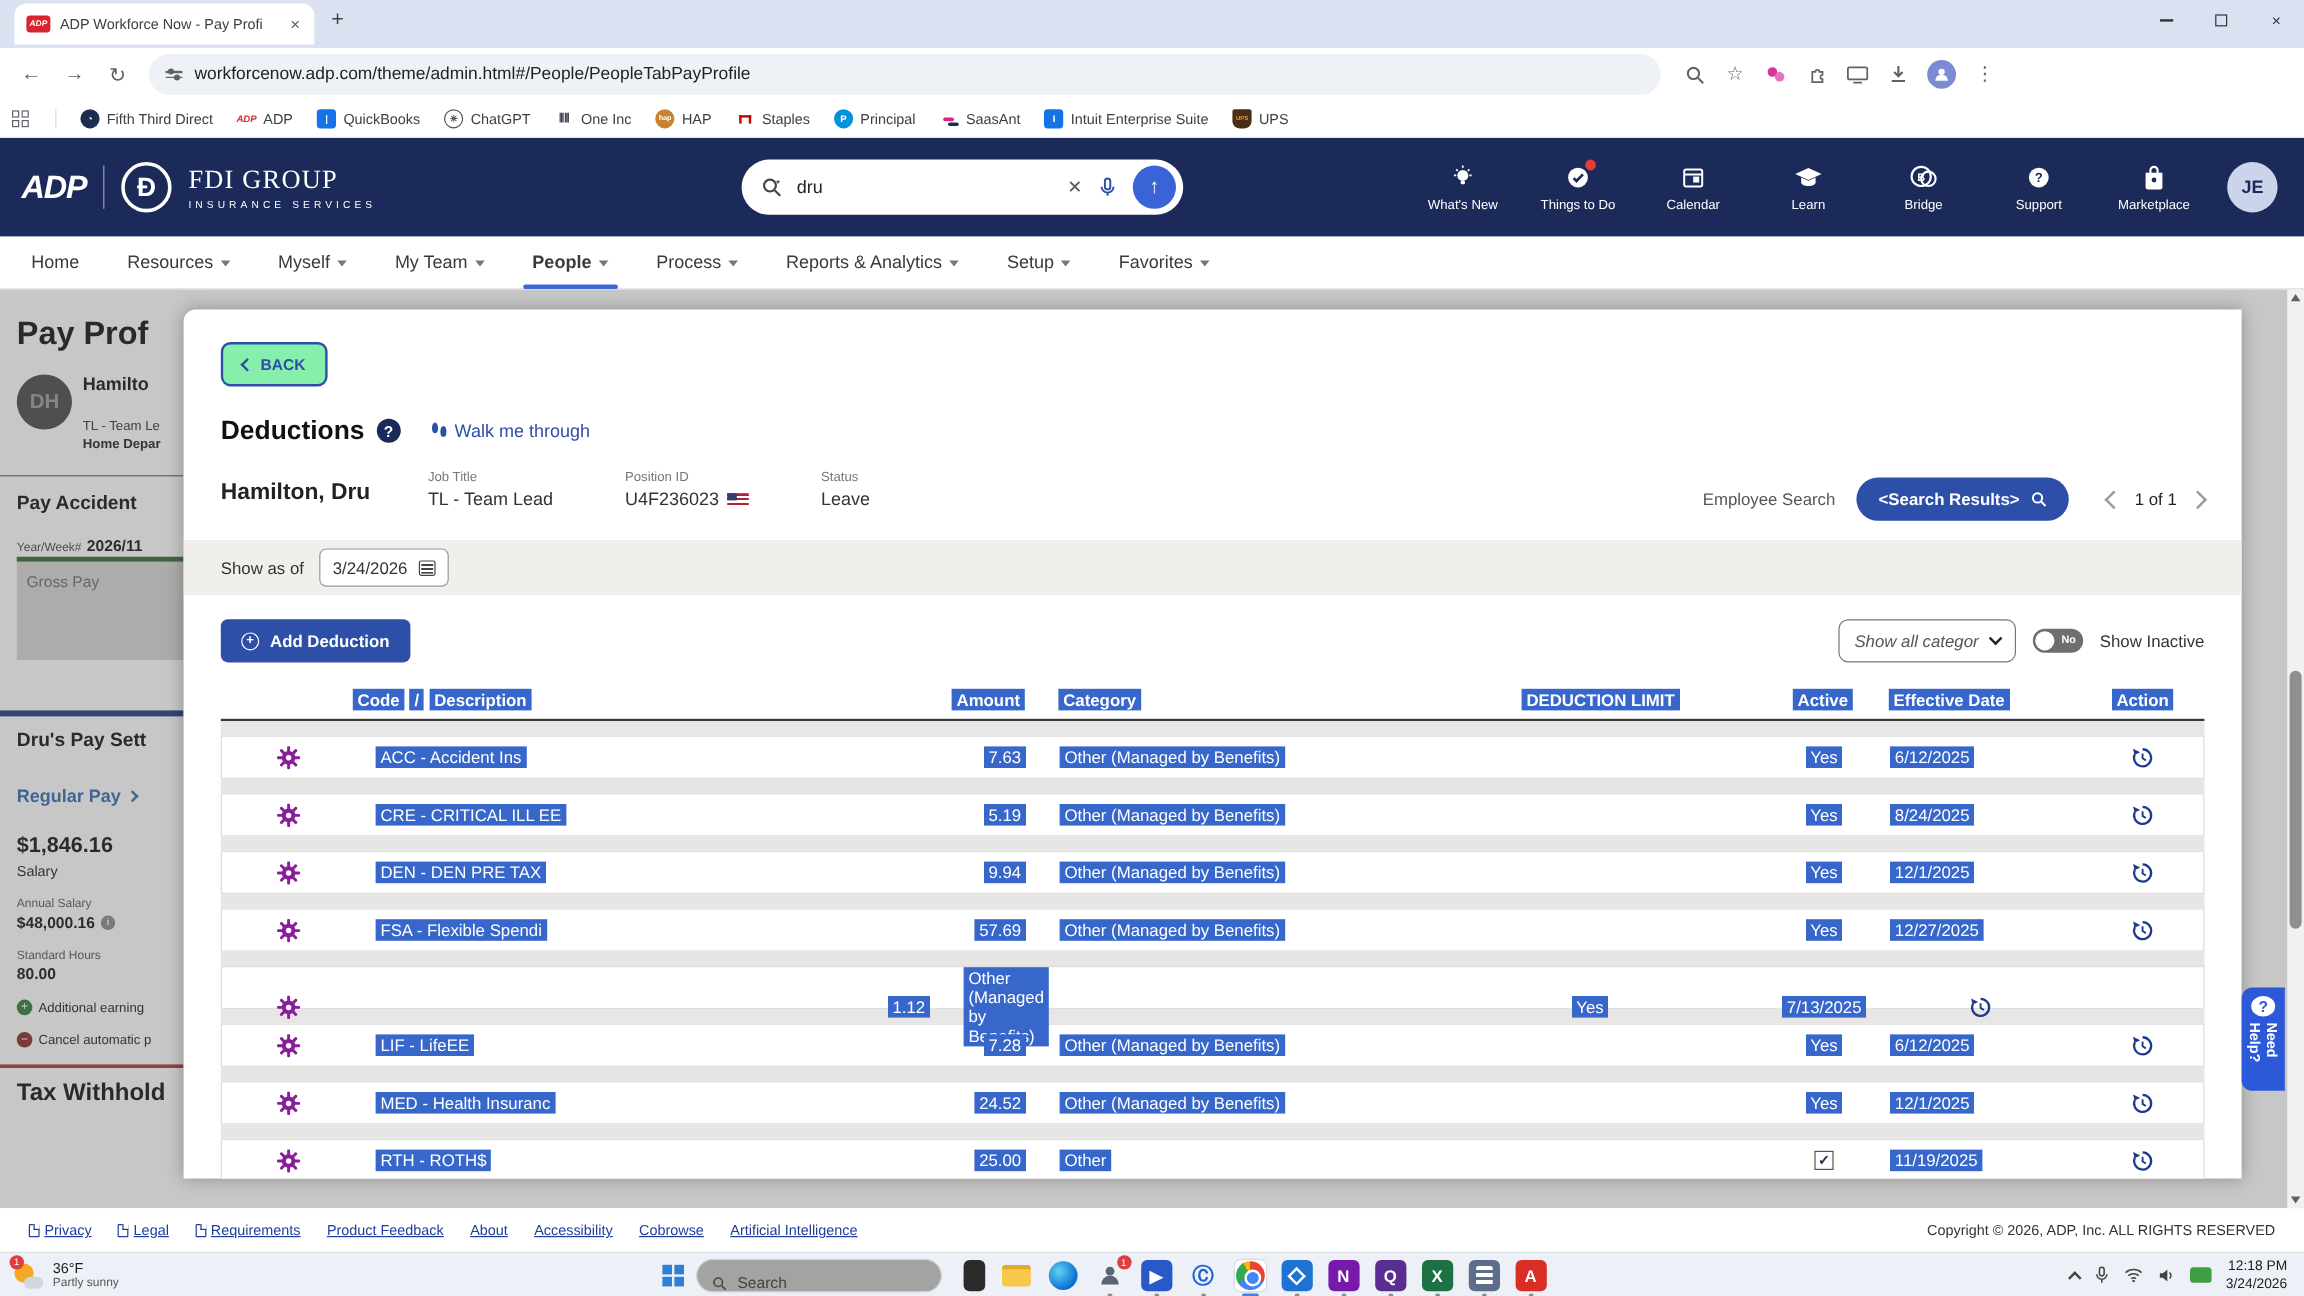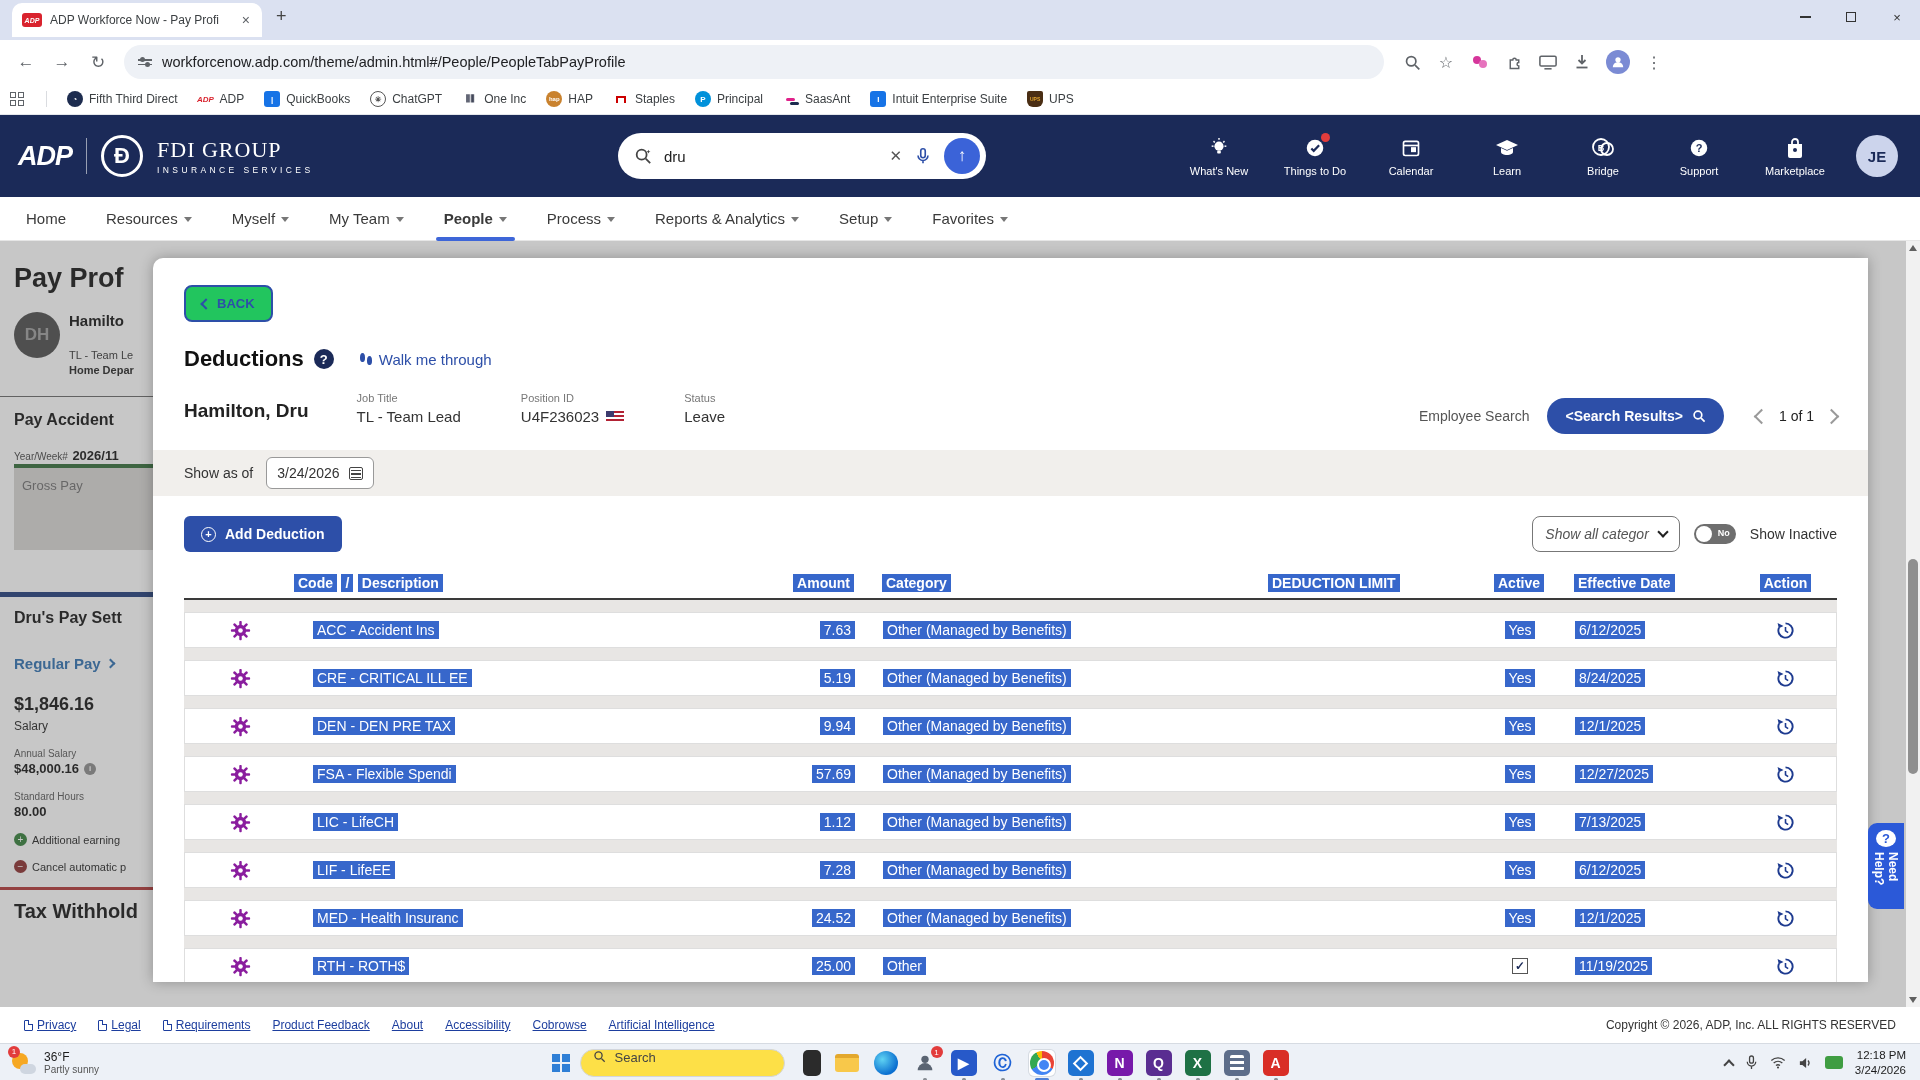--- a/index.html
+++ b/index.html
@@ -110,21 +110,21 @@
   .pluscirc { width:13px; height:13px; border-radius:50%; background:#2f7d36; color:#fff; font-size:10px;
               display:inline-flex; align-items:center; justify-content:center; flex:0 0 auto; }
   .minuscirc { width:13px; height:13px; border-radius:50%; background:#8a2b2b; color:#fff; font-size:10px;
                display:inline-flex; align-items:center; justify-content:center; flex:0 0 auto; }
   .redline { margin:14px 0 0 -14px; height:3px; background:#b23434; }
   .taxtitle { margin-top:10px; font-size:20px; font-weight:bold; color:#111; white-space:nowrap; }
 
   .panel { position:absolute; left:153px; top:17px; width:1715px; height:724px; background:#fff; z-index:10;
            border-radius:10px 0 0 0; box-shadow:0 0 14px rgba(0,0,0,.28); overflow:hidden; }
   .back-btn { display:inline-flex; align-items:center; gap:7px; margin:27px 0 0 31px; padding:9px 16px;
-              border:2px solid #2d4fa8; border-radius:8px; color:#2d4fa8; font-size:13px; font-weight:bold; background:#22c55e; }
+              border:2px solid #2d4fa8; border-radius:8px; color:#2d4fa8; font-size:13px; font-weight:bold; background:#86efac; }
   .chv-l { width:8px; height:8px; border-left:2.5px solid #2d4fa8; border-bottom:2.5px solid #2d4fa8; transform:rotate(45deg); }
   .ded-row { display:flex; align-items:center; gap:10px; margin:24px 0 0 31px; }
   .ded-title { font-size:22px; font-weight:bold; color:#111; }
   .help-circ { width:20px; height:20px; border-radius:50%; background:#1b2a58; color:#fff; font-size:13px; font-weight:bold;
                display:flex; align-items:center; justify-content:center; }
   .walk { display:flex; align-items:center; gap:7px; color:#2d4fa8; font-size:15px; margin-left:16px; }
   .foot-ic i { display:inline-block; width:5px; height:9px; background:#2d4fa8; border-radius:50% 50% 45% 45%; }
   .foot-ic i:first-child { margin-right:2px; transform:translateY(-3px); }
 
   .emp-row { display:flex; align-items:flex-start; margin:20px 31px 0 31px; }
@@ -204,22 +204,22 @@
   .w-ic { width:24px; height:24px; position:relative; }
   .w-sun { position:absolute; left:0; top:2px; width:16px; height:16px; border-radius:50%; background:#f6a823; }
   .w-cloud { position:absolute; right:0; bottom:1px; width:16px; height:10px; border-radius:6px; background:#cfd6e0; }
   .w-badge { position:absolute; left:-4px; top:-5px; width:12px; height:12px; border-radius:50%; background:#e23c3c;
              color:#fff; font-size:8px; display:flex; align-items:center; justify-content:center; z-index:2; }
   .w-txt .t1 { font-size:12px; color:#1c1c1c; }
   .w-txt .t2 { font-size:10px; color:#555; }
   .tb-center { position:absolute; left:552px; top:0; height:38px; display:flex; align-items:center; gap:10px; }
   .winlogo { display:grid; grid-template-columns:8px 8px; grid-gap:1.5px; }
   .winlogo i { width:8px; height:8px; background:#2f7fd6; display:block; }
-  .tb-search { width:205px; height:28px; background:#fde047; border:1px solid #d2d6dd; border-radius:14px; display:flex;
-               align-items:flex-start; gap:9px; padding-left:12px; }
+  .tb-search { width:205px; height:28px; background:#a3a3a3; border:1px solid #d2d6dd; border-radius:14px; display:flex;
+               align-items:flex-end; gap:9px; padding-left:12px; }
   .tb-search .ph { font-size:13px; color:#444; }
   .tb-icons { display:flex; align-items:center; gap:13px; margin-left:8px; }
   .tic { width:26px; height:26px; border-radius:5px; display:flex; align-items:center; justify-content:center;
          font-size:14px; font-weight:bold; color:#fff; position:relative; }
   .tic .rundot { position:absolute; bottom:-5px; left:50%; transform:translateX(-50%); width:4px; height:3px;
                  border-radius:2px; background:#8a8f96; }
   .tic.active { background:#fff; box-shadow:0 0 0 1px #d6dbe2; }
   .tic.active .rundot { width:14px; background:#4d80d8; }
   .tb-badge { position:absolute; top:-4px; right:-5px; width:12px; height:12px; border-radius:50%; background:#e23c3c;
               color:#fff; font-size:8px; font-weight:normal; display:flex; align-items:center; justify-content:center; }
@@ -782,21 +782,20 @@
                   <rect x="10.6" y="1" width="2.8" height="22" rx="1"></rect>
                   <rect x="10.6" y="1" width="2.8" height="22" rx="1" transform="rotate(45 12 12)"></rect>
                   <rect x="10.6" y="1" width="2.8" height="22" rx="1" transform="rotate(90 12 12)"></rect>
                   <rect x="10.6" y="1" width="2.8" height="22" rx="1" transform="rotate(135 12 12)"></rect>
                   <circle cx="12" cy="12" r="6.5"></circle>
                 </g>
                 <circle cx="12" cy="12" r="2.6" fill="#fff"></circle>
               </svg>
             </span>
           </span>
-        <span style="padding-left:18px"><span class="hl td">LIC - LifeCH</span></span>
         <span class="c-amt"><span class="hl td">1.12</span></span>
         <span style="padding-left:28px"><span class="hl td">Other (Managed by Benefits)</span></span>
         <span></span>
         <span class="c-ctr"><span class="hl td">Yes</span></span>
         <span style="padding-left:10px"><span class="hl td">7/13/2025</span></span>
         <span class="restore-c">
             <span>
               <svg width="19" height="19" viewBox="0 0 24 24">
                 <path d="M12 3a9 9 0 1 1-8.2 5.3" fill="none" stroke="#1d3a8f" stroke-width="2.4"></path>
                 <path d="M2 2.5l1.5 6.5 6-2.8z" fill="#1d3a8f"></path>

